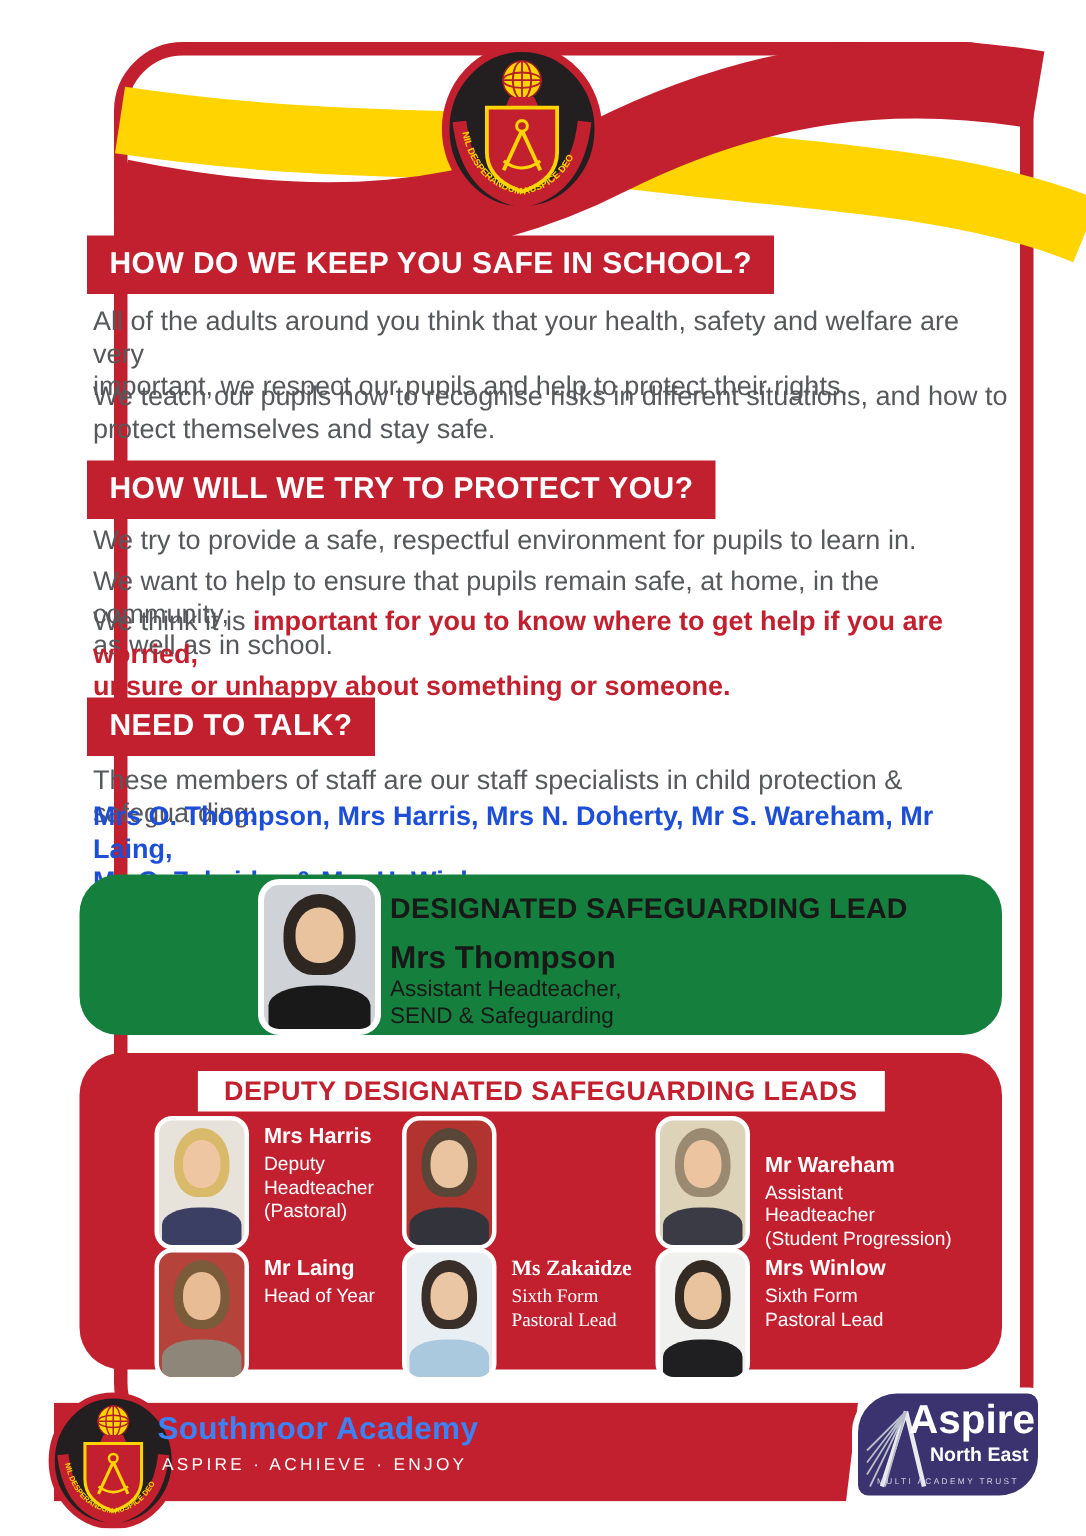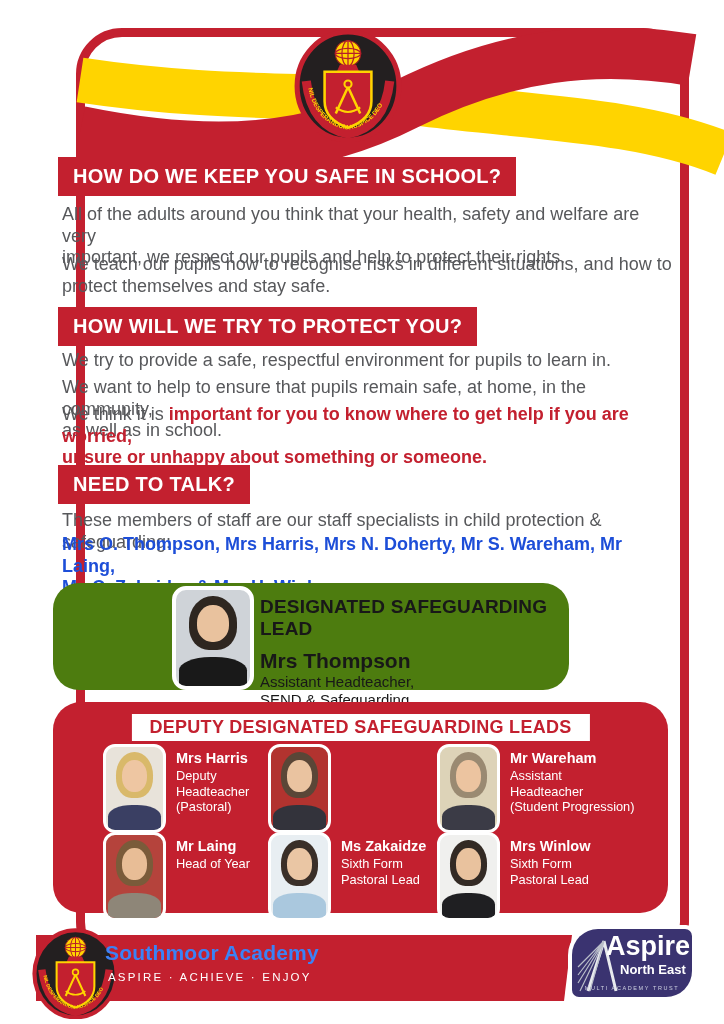--- a/index.html
+++ b/index.html
@@ -15,41 +15,41 @@
   .banner{background:#C3202F;color:#fff;font-weight:bold;font-size:20px;
           padding:8px 15px;letter-spacing:.3px;white-space:nowrap;}
   .b1{left:58px;top:157px;} .b2{left:58px;top:307px;} .b3{left:58px;top:465px;}
 
   .para{left:62px;width:612px;color:#57585B;font-size:18px;line-height:21.5px;white-space:pre-line;}
   .p1{top:204px;} .p2{top:254px;} .p3{top:350px;} .p4{top:377px;} .p5{top:404px;}
   .p6{top:510px;} .p7{top:534px;color:#1d4ed8;font-weight:bold;}
   .redbold{color:#C3202F;font-weight:bold;}
 
   
-  .dsl-box{left:53px;top:583px;width:516px;height:107px;background:#4d7c0f;border-radius:26px;}
+  .dsl-box{left:53px;top:583px;width:615px;height:107px;background:#15803d;border-radius:26px;}
   .photo{border:4px solid #fff;border-radius:14px;overflow:hidden;position:absolute;background:var(--bg,#ccc);}
   .photo .hair{position:absolute;left:18%;top:6%;width:64%;height:56%;background:var(--hair,#333);
                border-radius:50% 50% 42% 42%;}
   .photo .head{position:absolute;left:28%;top:16%;width:44%;height:38%;background:var(--skin,#e9c29e);
                border-radius:48% 48% 46% 46%;}
   .photo .body{position:absolute;left:4%;bottom:0;width:92%;height:30%;background:var(--top,#222);
                border-radius:46% 46% 0 0;}
   .dsl-photo{left:119px;top:3px;width:74px;height:96px;}
   .dsl-text{left:207px;top:13px;color:#181818;}
   .dsl-title{font-size:19px;font-weight:bold;letter-spacing:.2px;}
   .dsl-name{font-size:21px;font-weight:bold;margin-top:9px;}
   .dsl-role{font-size:15px;line-height:18px;white-space:pre-line;}
 
   
   .dep-box{left:53px;top:702px;width:615px;height:211px;background:#C3202F;border-radius:28px;}
   .dep-title{position:absolute;left:50%;transform:translateX(-50%);top:12px;background:#fff;
              color:#C3202F;font-weight:bold;font-size:18px;padding:3px 18px;letter-spacing:.3px;white-space:nowrap;}
   .cell{position:absolute;display:flex;gap:10px;}
-  .c1{left:50px;top:42px;} .c2{left:215px;top:42px;} .c3{left:384px;top:42px;}
-  .c4{left:50px;top:130px;} .c5{left:215px;top:130px;} .c6{left:384px;top:130px;}
+  .c1{left:50px;top:42px;} .c2{left:215px;top:42px;} .c3{left:384px;top:42px;align-items:flex-end;}
+  .c4{left:50px;top:130px;} .c5{left:215px;top:130px;font-family:Liberation Serif, serif;} .c6{left:384px;top:130px;}
   .dep-photo{position:relative;width:57px;height:83px;border-width:3.5px;border-radius:12px;flex:none;}
   .dep-text{color:#fff;padding-top:6px;}
   .dep-name{font-size:14.5px;font-weight:bold;margin-bottom:2px;}
   .dep-role{font-size:12.8px;line-height:15.5px;white-space:pre-line;}
 
   
   .footer-band{left:36px;top:935px;width:536px;height:66px;background:#C3202F;
                clip-path:polygon(0 0,100% 0,calc(100% - 8px) 100%,0 100%);}
   .school-name{left:105px;top:941px;color:#3b82f6;font-size:21px;font-weight:bold;letter-spacing:.2px;}
   .school-tagline{left:108px;top:971px;color:#fff;font-size:11.5px;letter-spacing:2.2px;}

